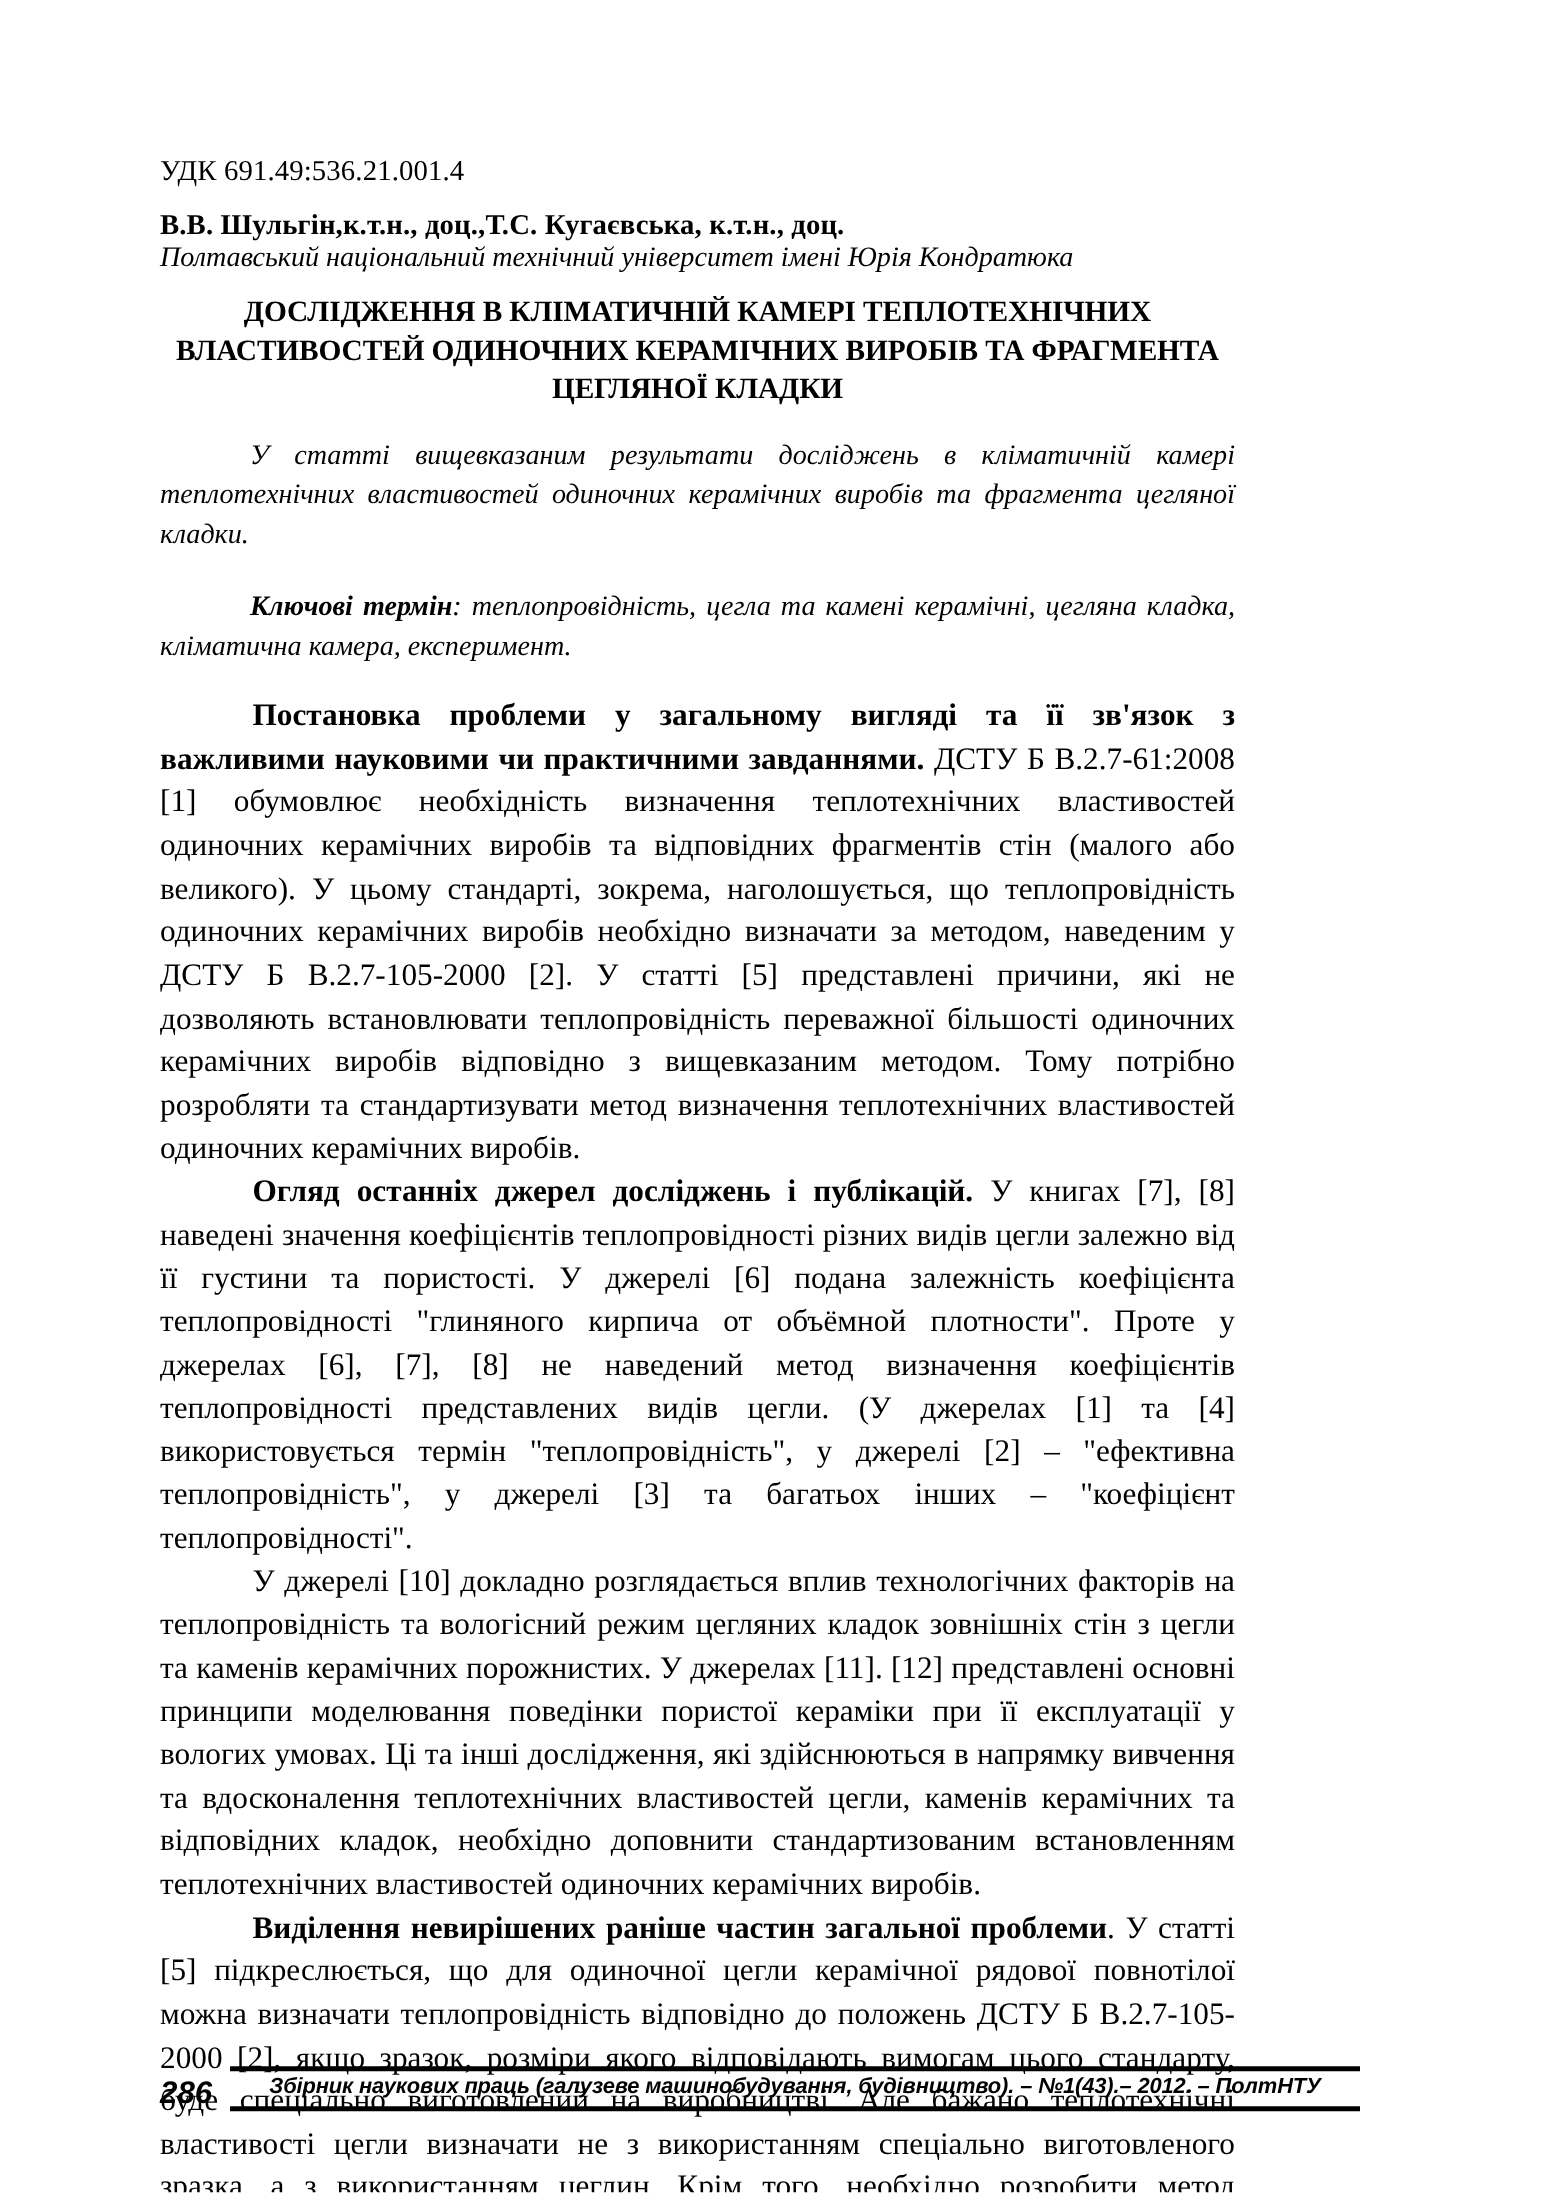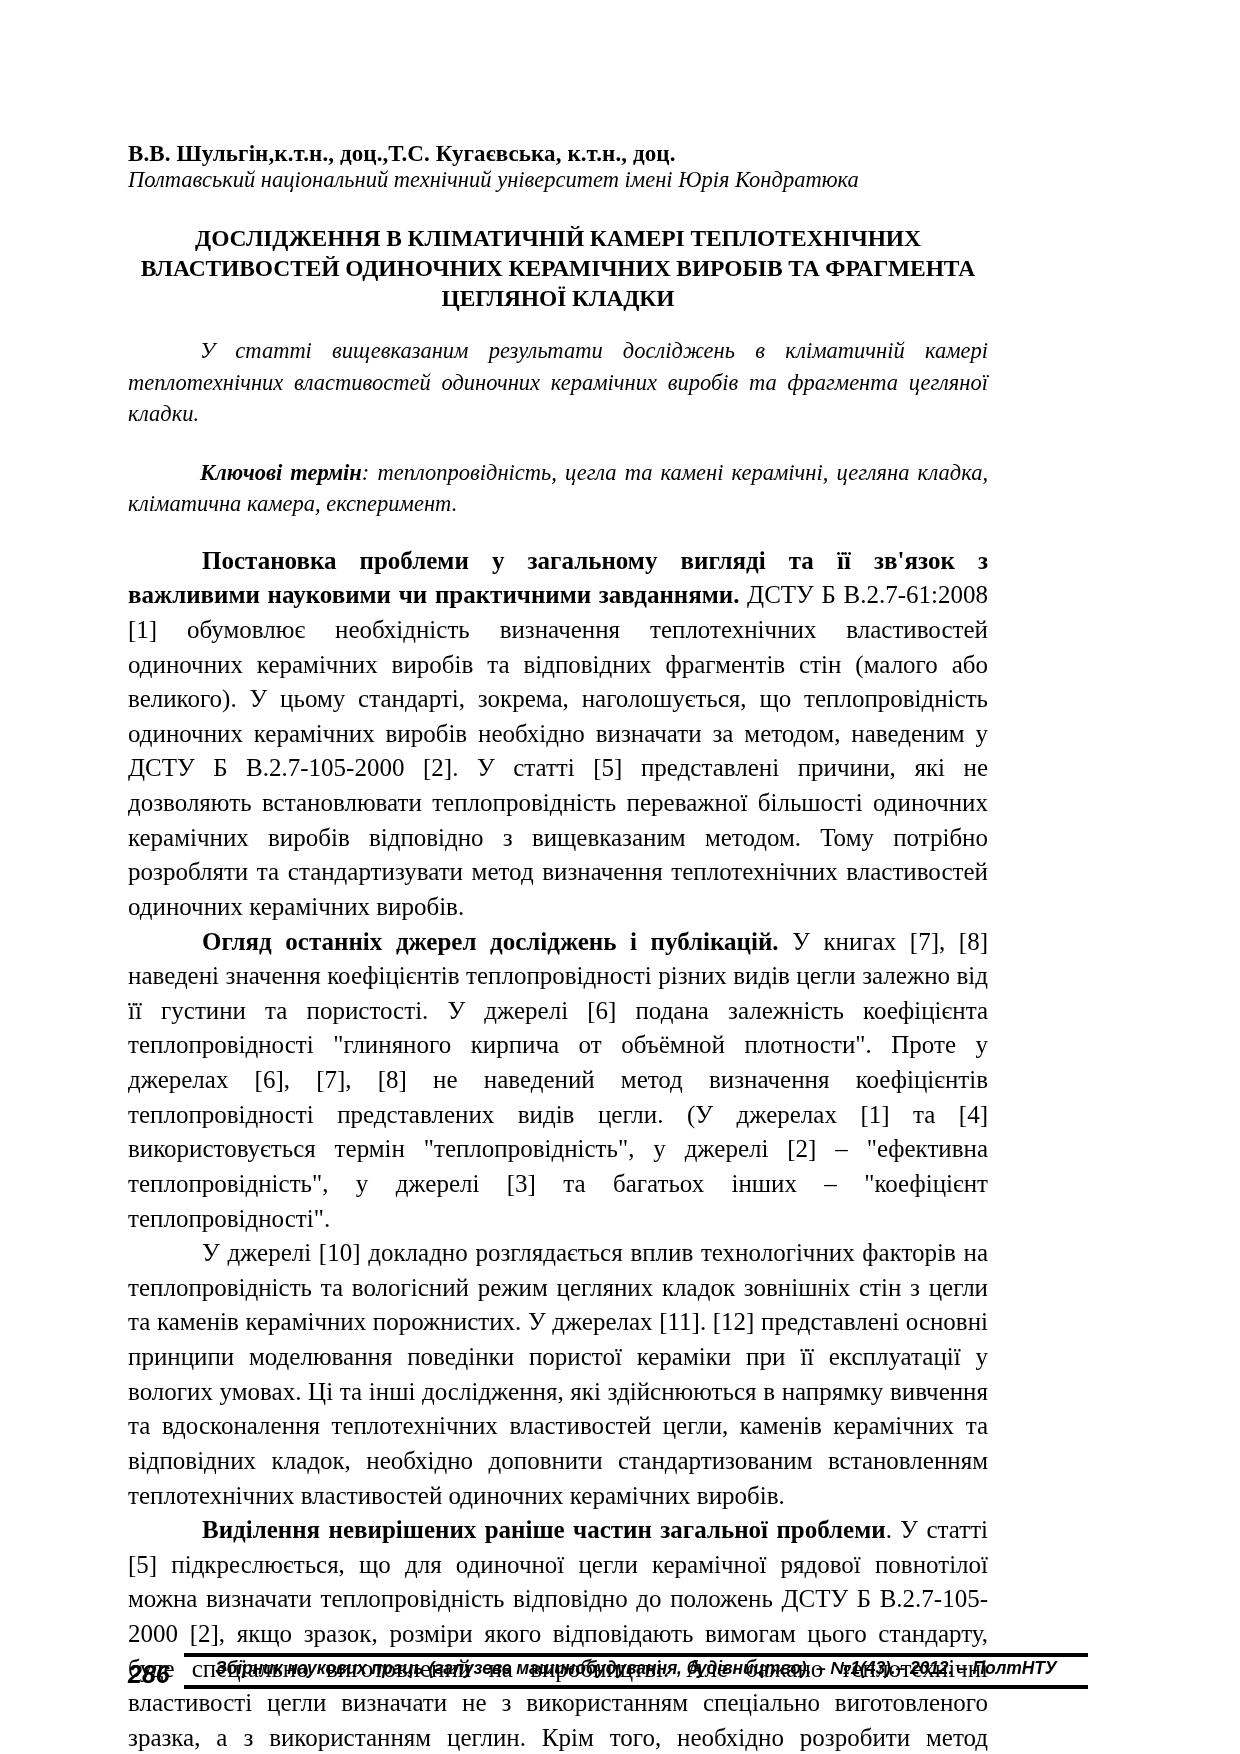--- a/index.html
+++ b/index.html
@@ -39,21 +39,21 @@
     letter-spacing: 0.1px;
   }
   .affiliation {
     font-size: 22.5px;
     font-weight: normal;
     font-style: italic;
   }
 
   
   .title {
-    margin-top: 30px;
+    margin-top: 16px;
     font-size: 23.5px;
     font-weight: bold;
     text-align: center;
     line-height: 1.28;
     letter-spacing: -0.1px;
   }
 
   
   .abstract {
     margin-top: 22px;
@@ -136,20 +136,21 @@
     font-style: italic;
     letter-spacing: -0.1px;
   }
 </style>
 </head>
 <body>
 
 <div class="page">
   <div class="content">
 
+    <div class="udk">УДК 691.49:536.21.001.4</div>
 
     <div class="authors">В.В. Шульгін,к.т.н., доц.,Т.С. Кугаєвська, к.т.н., доц.</div>
 
     <div class="affiliation">Полтавський національний технічний університет імені Юрія Кондратюка</div>
 
     <div class="title">ДОСЛІДЖЕННЯ В КЛІМАТИЧНІЙ КАМЕРІ ТЕПЛОТЕХНІЧНИХ ВЛАСТИВОСТЕЙ ОДИНОЧНИХ КЕРАМІЧНИХ ВИРОБІВ ТА ФРАГМЕНТА ЦЕГЛЯНОЇ КЛАДКИ</div>
 
     <div class="abstract">У статті вищевказаним результати досліджень в кліматичній камері теплотехнічних властивостей одиночних керамічних виробів та фрагмента цегляної кладки.</div>
 
     <div class="keywords">

